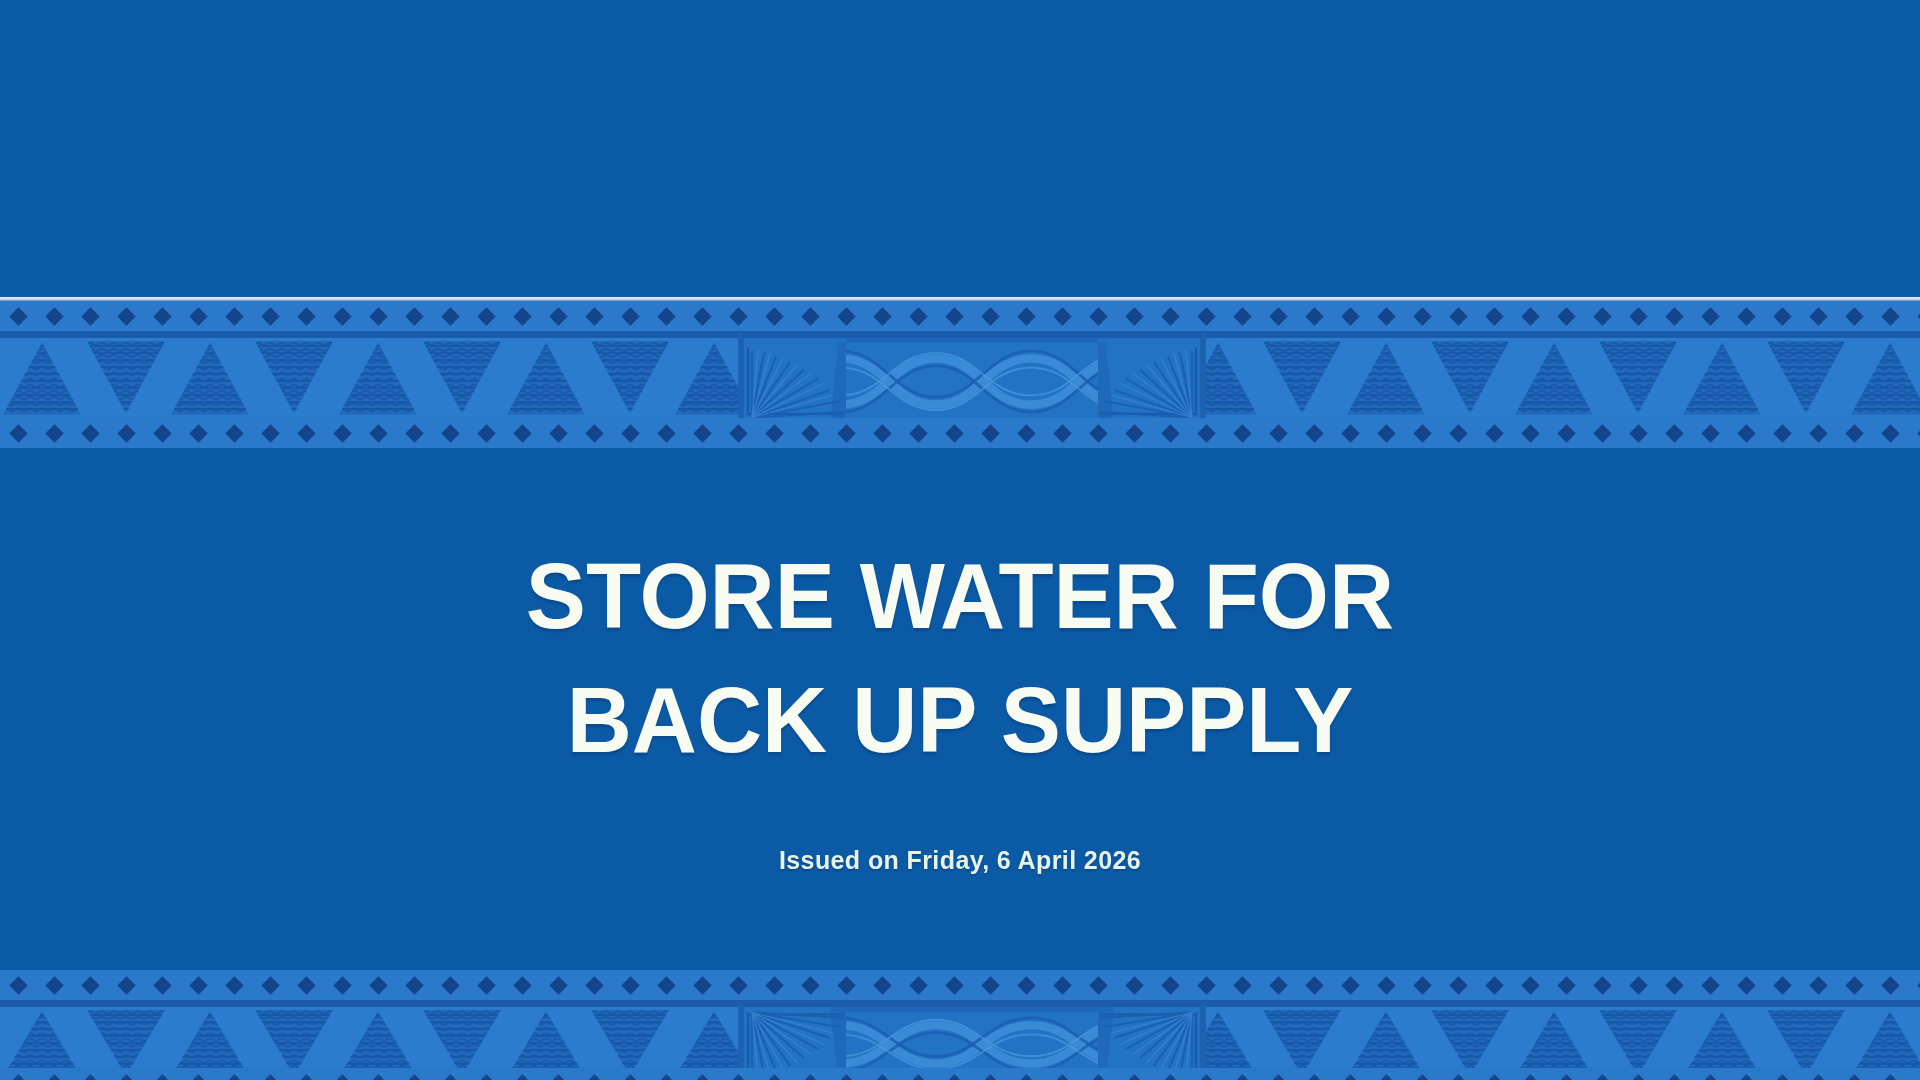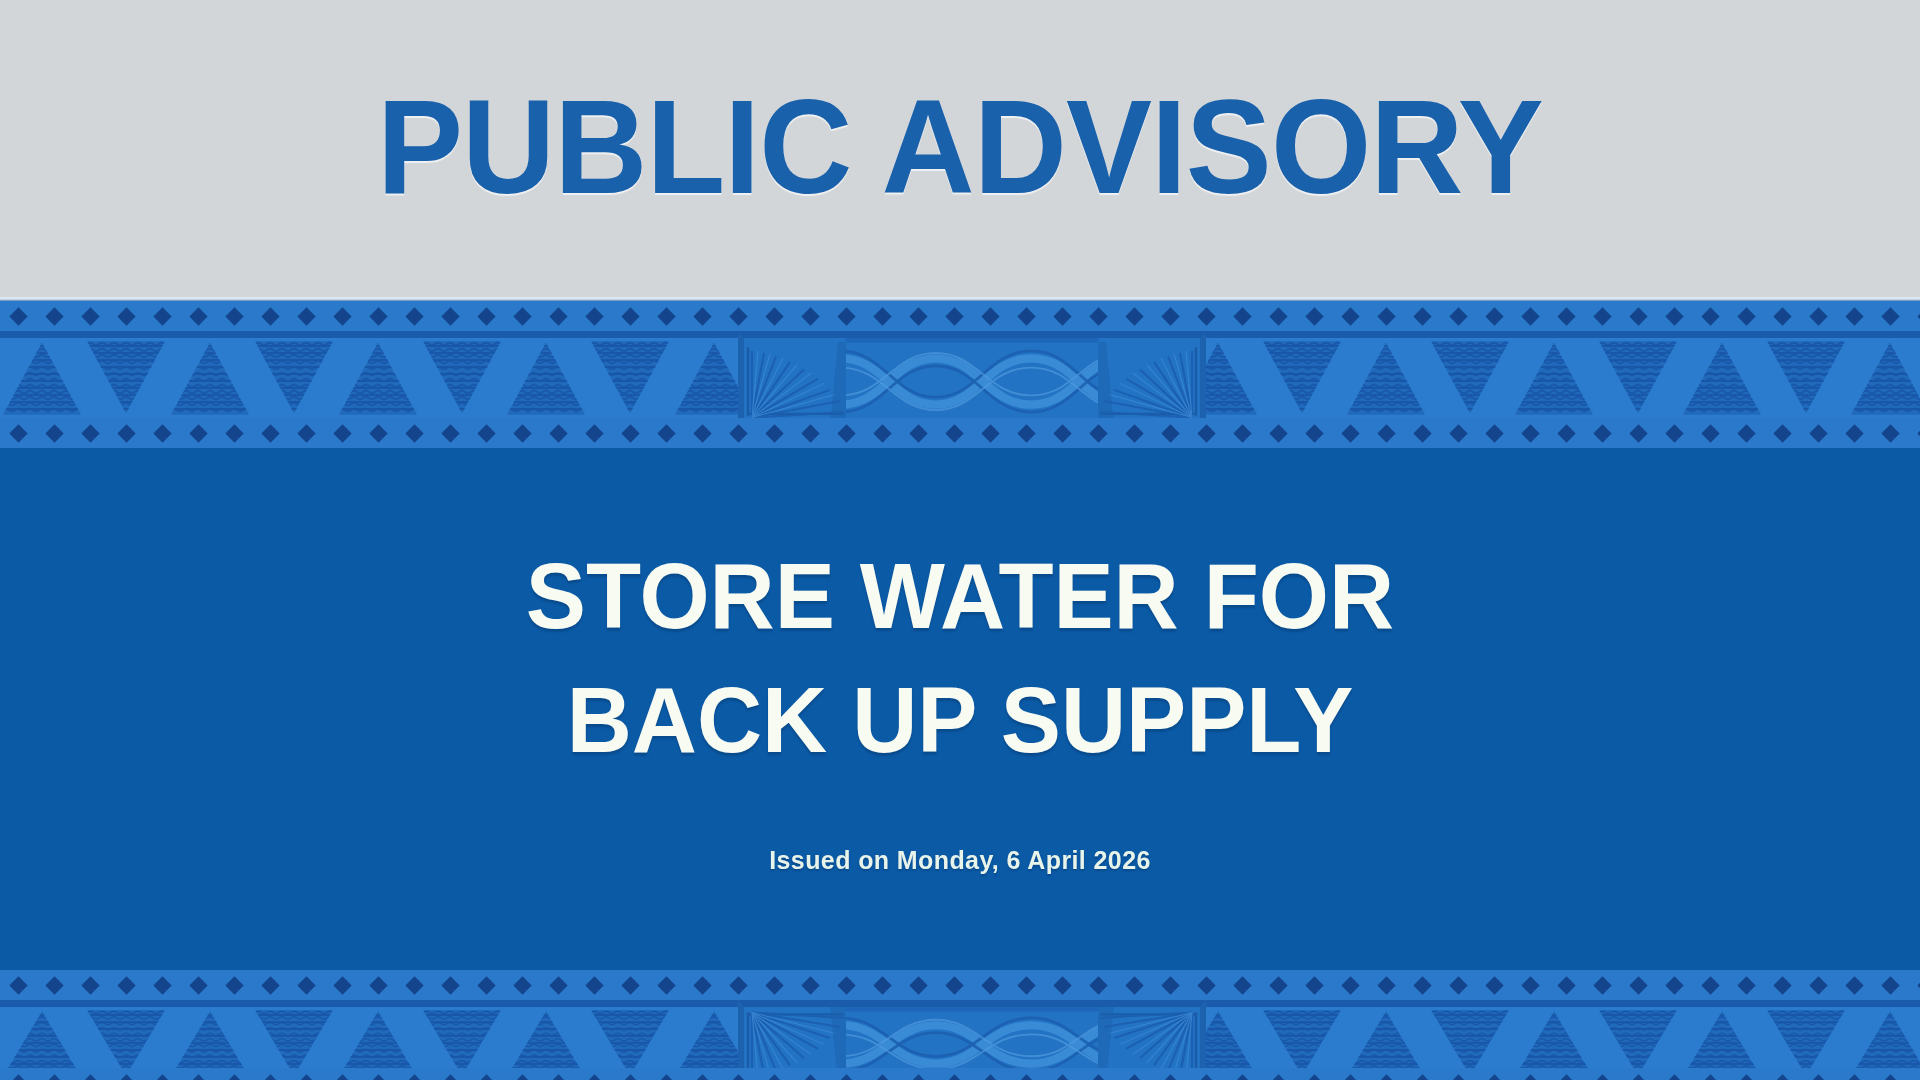--- a/index.html
+++ b/index.html
@@ -236,23 +236,20 @@
     text-align: center;
     white-space: nowrap;
     text-shadow: 0 2px 2px rgba(4,40,78,0.3);
   }
 </style>
 </head>
 <body>
 
 <div class="poster">
 
-  <div class="header-band">
-    <div class="header-title">PUBLIC ADVISORY</div>
-  </div>
   <div class="header-hairline"></div>
 
   <div class="main-field"></div>
 
   <div class="tapa-band top">
 
     <div class="rail upper">
       <div class="diamond-row">
           <div class="dmd" style="background: rgb(20, 69, 140);"></div>
           <div class="dmd" style="background: rgb(20, 69, 140);"></div>
@@ -850,21 +847,21 @@
           <div class="dmd" style="background: rgb(20, 69, 140);"></div>
         </div>
     </div>
   </div>
 
   <div class="content">
     <div class="headline">
       <span class="hl-line">STORE WATER FOR</span>
       <span class="hl-line">BACK UP SUPPLY</span>
     </div>
-    <div class="issued">Issued on Monday, 6 April 2026</div>
+    <div class="issued">Issued on Friday, 6 April 2026</div>
   </div>
 
   <div class="tapa-band bottom">
 
     <div class="rail upper">
       <div class="diamond-row">
           <div class="dmd" style="background: rgb(20, 69, 140);"></div>
           <div class="dmd" style="background: rgb(20, 69, 140);"></div>
           <div class="dmd" style="background: rgb(20, 69, 140);"></div>
           <div class="dmd" style="background: rgb(20, 69, 140);"></div>

